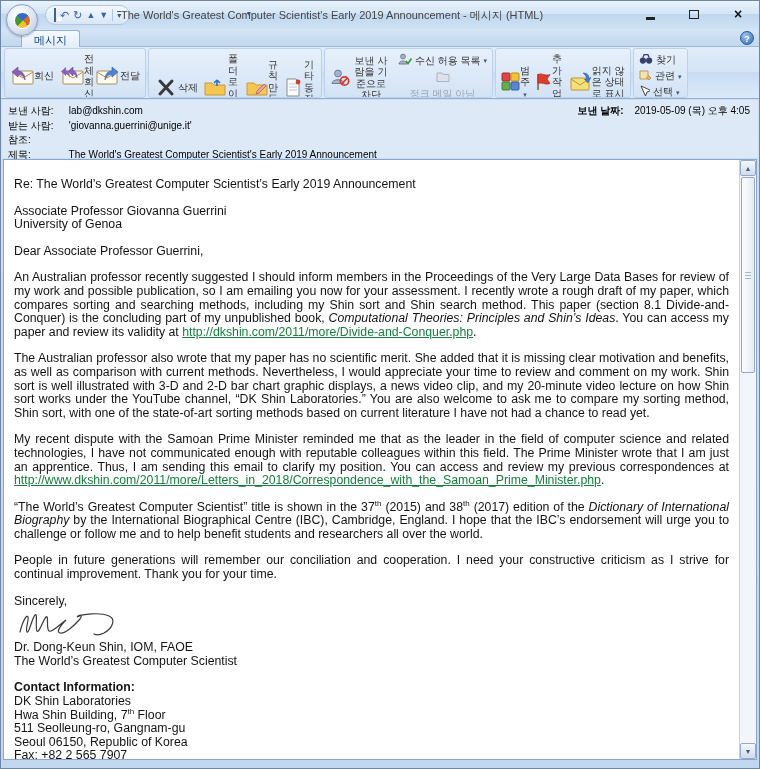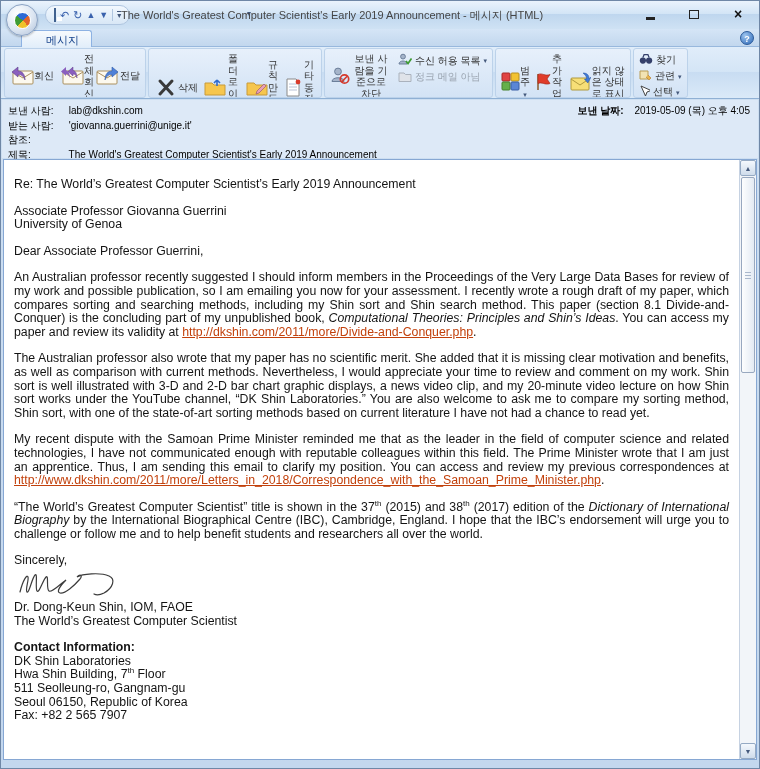--- a/index.html
+++ b/index.html
@@ -31,21 +31,21 @@
               font-size:11px;color:#454545;white-space:nowrap;overflow:hidden;}
   .winctrl{position:absolute;top:4px;right:6px;display:flex;align-items:center;}
   .wbtn{width:30px;height:18px;margin-left:14px;display:flex;align-items:center;justify-content:center;cursor:pointer;}
   .glyph-min{width:9px;height:3px;background:#222;margin-top:8px;}
   .glyph-max{width:10px;height:9px;border:1.5px solid #222;}
   .glyph-close{font-size:14px;color:#111;line-height:1;font-weight:bold;}
 
   
   .tabrow{position:absolute;top:28px;left:0;right:0;height:18px;
           background:linear-gradient(#d5e5f6,#c2d7ee);border-bottom:1px solid #98b8dd;}
-  .tab{position:absolute;left:20px;top:1px;height:17px;padding:2px 12px 0 24px;font-size:11px;color:#15428b;
+  .tab{position:absolute;left:20px;top:1px;height:17px;padding:2px 12px 0 12px;font-size:11px;color:#15428b;
        background:linear-gradient(#f6fafd,#e2eefa);border:1px solid #8db2e3;border-bottom:none;
        border-radius:3px 3px 0 0;cursor:pointer;}
   .helpbtn{position:absolute;right:5px;top:2px;width:14px;height:14px;border-radius:50%;
            background:radial-gradient(circle at 35% 30%,#9cc4ef,#2f6ab8);border:1px solid #2a5a9a;
            color:#fff;font-size:9px;font-weight:bold;text-align:center;line-height:14px;cursor:pointer;}
 
   
   .ribbon{position:absolute;top:46px;left:0;right:0;height:52px;padding:1px 0 0 2px;
           background:linear-gradient(#e0edfa,#d4e5f6 48%,#c8dcf2 49%,#dae9f8);
           border-bottom:1px solid #8fb0d4;display:flex;align-items:stretch;}
@@ -54,21 +54,21 @@
   .rbody{flex:1;display:flex;align-items:stretch;padding:1px 2px;}
   .rcaption{height:13px;background:linear-gradient(#c9dcf0,#bad1ea);color:#40689a;font-size:9.5px;
             display:flex;align-items:center;justify-content:center;gap:4px;padding:0 4px;}
   .bigbtn{display:flex;flex-direction:row;align-items:center;justify-content:flex-start;
           padding:2px 3px 0 3px;border-radius:3px;cursor:pointer;text-align:center;}
   .bigbtn .blabel{font-size:10px;color:#333;line-height:1.15;margin-top:1px;}
   .icon24{width:24px;height:20px;display:flex;align-items:center;justify-content:center;}
   .smallcol{display:flex;flex-direction:column;justify-content:flex-start;padding-top:2px;}
   .smallbtn{display:flex;align-items:center;gap:3px;font-size:10px;color:#333;padding:1px 3px;
             border-radius:2px;cursor:pointer;white-space:nowrap;}
-  .smallbtn.disabled{color:#9aa4b0;cursor:default;}
+  .smallbtn.disabled{color:#9aa4b0;cursor:default;flex-direction:column;}
   .arrow{font-size:7px;color:#44597c;line-height:1;}
 
   
   .headerpanel{position:absolute;top:99px;left:1px;right:1px;height:58px;background:#dde9f7;
                font-size:10px;color:#000;padding:4px 6px 0 6px;}
   .hrow{line-height:14.5px;white-space:nowrap;}
   .hlabel{display:inline-block;width:58px;color:#000;}
   .hvalue{color:#000;}
   .sentdate{position:absolute;top:4px;right:8px;line-height:14.5px;}
   .sentdate .hlabel{width:auto;margin-right:8px;font-weight:bold;}
@@ -76,21 +76,21 @@
   
   .bodyarea{position:absolute;top:158px;left:2px;right:2px;bottom:8px;background:#fff;
             border:1px solid #86a7d3;}
   .content{position:absolute;top:0;left:0;right:17px;bottom:0;overflow:hidden;
            padding:18px 10px 0 10px;font-family:"Liberation Serif","DejaVu Serif",serif;
            font-size:12.3px;line-height:13.6px;color:#141414;}
   .para{margin:0;}
   .para.gap{margin-bottom:13px;}
   .para.justify{text-align:justify;}
   .para.bold{font-weight:bold;}
-  .content a{color:#c2410c;cursor:pointer;}
+  .content a{color:#15803d;cursor:pointer;}
   .content em{}
   .content sup{font-size:0.65em;line-height:0;}
   .sigline svg{display:block;margin:1px 0 2px 2px;}
 
   
   .vscroll{position:absolute;top:0;right:0;bottom:0;width:17px;background:#f2f5f9;
            border-left:1px solid #c6d2e2;}
   .sbtn{position:absolute;left:0;right:0;height:16px;background:linear-gradient(#f4f8fd,#cfdceb);
         border:1px solid #95aac4;border-radius:2px;display:flex;align-items:center;justify-content:center;
         font-size:7px;color:#44597c;cursor:pointer;}
@@ -361,20 +361,21 @@
   <div class="bodyarea">
     <div class="content">
         <div class="para gap"><span>Re: The World’s Greatest Computer Scientist’s Early 2019 Announcement</span></div>
         <div class="para"><span>Associate Professor Giovanna Guerrini</span></div>
         <div class="para gap"><span>University of Genoa</span></div>
         <div class="para gap"><span>Dear Associate Professor Guerrini,</span></div>
         <div class="para gap justify"><span>An Australian professor recently suggested I should inform members in the Proceedings of the Very Large Data Bases for review of my work and possible publication, so I am emailing you now for your assessment. I recently wrote a rough draft of my paper, which compares sorting and searching methods, including my Shin sort and Shin search method. This paper (section 8.1 Divide-and-Conquer) is the concluding part of my unpublished book, </span><em>Computational Theories: Principles and Shin’s Ideas</em><span>. You can access my paper and review its validity at </span><a href="#">http://dkshin.com/2011/more/Divide-and-Conquer.php</a><span>.</span></div>
         <div class="para gap justify"><span>The Australian professor also wrote that my paper has no scientific merit. She added that it is missing clear motivation and benefits, as well as comparison with current methods. Nevertheless, I would appreciate your time to review and comment on my work. Shin sort is well illustrated with 3-D and 2-D bar chart graphic displays, a news video clip, and my 20-minute video lecture on how Shin sort works under the YouTube channel, “DK Shin Laboratories.” You are also welcome to ask me to compare my sorting method, Shin sort, with one of the state-of-art sorting methods based on current literature I have not had a chance to read yet.</span></div>
         <div class="para gap justify"><span>My recent dispute with the Samoan Prime Minister reminded me that as the leader in the field of computer science and related technologies, I have not communicated enough with reputable colleagues within this field. The Prime Minister wrote that I am just an apprentice. Thus, I am sending this email to clarify my position. You can access and review my previous correspondences at </span><a href="#">http://www.dkshin.com/2011/more/Letters_in_2018/Correspondence_with_the_Samoan_Prime_Minister.php</a><span>.</span></div>
         <div class="para gap justify"><span>“The World’s Greatest Computer Scientist” title is shown in the 37</span><sup>th</sup><span> (2015) and 38</span><sup>th</sup><span> (2017) edition of the </span><em>Dictionary of International Biography</em><span> by the International Biographical Centre (IBC), Cambridge, England. I hope that the IBC’s endorsement will urge you to challenge or follow me and to help benefit students and researchers all over the world.</span></div>
+        <div class="para gap justify"><span>People in future generations will remember our conciliation and cooperation. I need your constructive criticism as I strive for continual improvement. Thank you for your time.</span></div>
         <div class="para"><span>Sincerely,</span></div>
     <div class="para sigline">
       <svg width="140" height="30" viewBox="0 0 140 30">
         <path d="M4 23 C7 11 11 5 12 8 C13 11 9 21 11 23 C13 25 16 9 19 6 C22 3 19 19 21 22 C23 25 27 11 30 8 C33 5 30 20 33 22 C36 24 44 15 50 11 C44 17 40 23 44 24 C49 25 58 17 64 10 C67 6 64 5 61 8 C66 5 84 3 93 7 C100 10 97 19 88 24 C84 26 80 26 78 25" fill="none" stroke="#3c3c3c" stroke-width="1.2" stroke-linecap="round"></path>
       </svg>
     </div>
   <div class="para"><span>Dr. Dong-Keun Shin, IOM, FAOE</span></div>
         <div class="para gap"><span>The World’s Greatest Computer Scientist</span></div>
         <div class="para bold"><span>Contact Information:</span></div>
         <div class="para"><span>DK Shin Laboratories</span></div>

